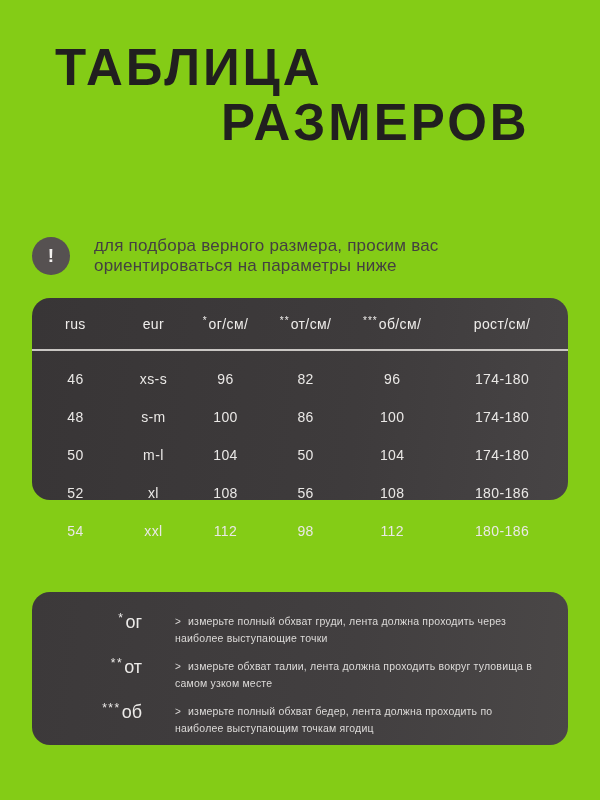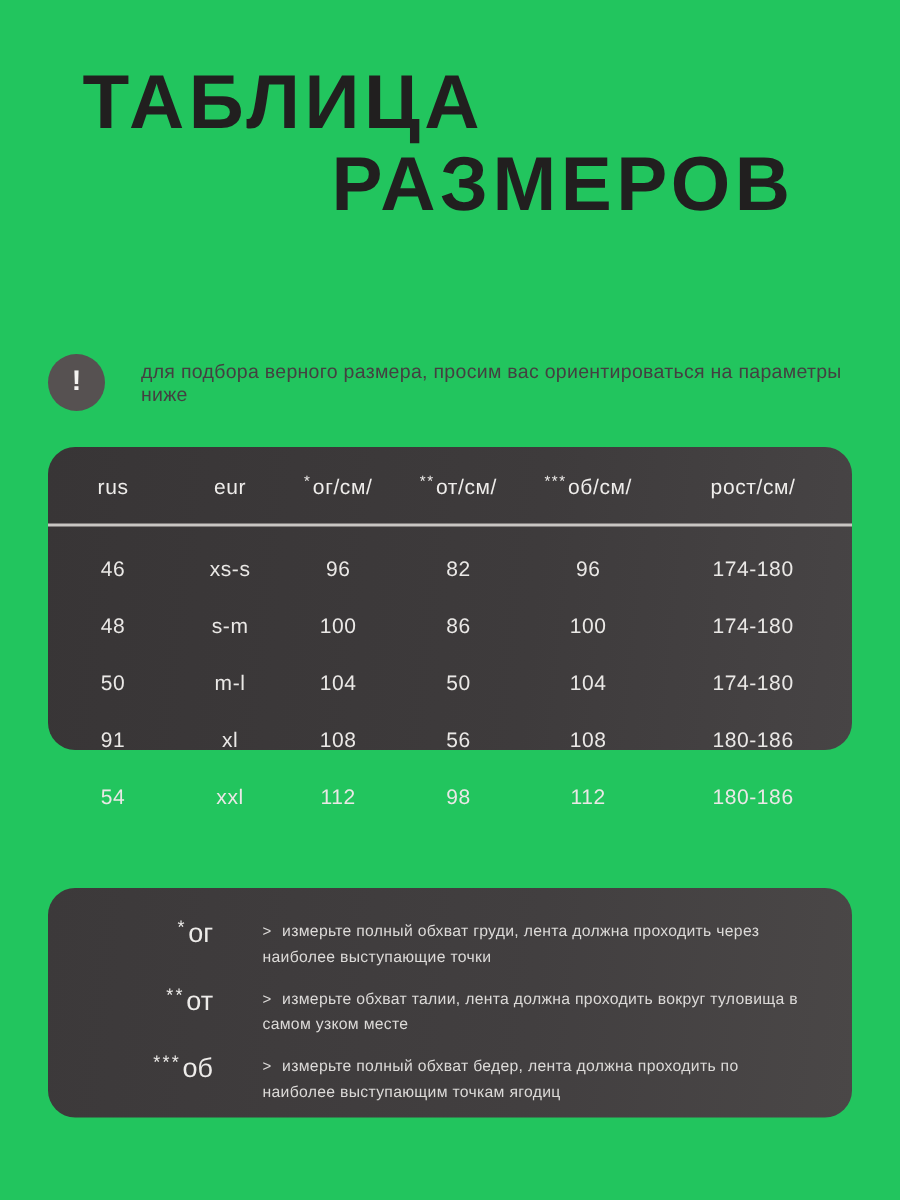--- a/index.html
+++ b/index.html
@@ -1,39 +1,39 @@
 <!DOCTYPE html>
 <html><head>
 <meta charset="utf-8">
 <style>
   html,body{margin:0;padding:0;}
   body{font-family:"Liberation Sans","DejaVu Sans",sans-serif;}
   .page{position:relative;width:600px;height:800px;overflow:hidden;
-    background-color:#22c55e;
+    background-color:#84cc16;
     background-image:
       radial-gradient(26% 16% at 2% 1%, #f6f5f3 30%, rgba(246,245,243,0) 100%),
       radial-gradient(30% 16% at 99% 2%, #f6f5f3 25%, rgba(246,245,243,0) 100%),
       radial-gradient(9% 34% at 0% 45%, #eceae8 25%, rgba(236,234,232,0) 100%),
       radial-gradient(9% 34% at 100% 45%, #eceae8 25%, rgba(236,234,232,0) 100%),
       radial-gradient(22% 15% at 3% 99%, #f3f2f0 30%, rgba(243,242,240,0) 100%),
       radial-gradient(25% 15% at 98% 99%, #f3f2f0 30%, rgba(243,242,240,0) 100%),
       radial-gradient(48% 24% at 50% 2%, rgba(70,64,62,0.95) 0%, rgba(70,64,62,0) 100%),
       radial-gradient(40% 22% at 50% 26%, rgba(104,99,96,0.75) 0%, rgba(104,99,96,0) 100%),
       linear-gradient(180deg, #8a8583 0%, #8d8987 55%, #949violet 100%);
   }
   
   .title{position:absolute;left:55px;top:40px;margin:0;color:#211f1f;
     font-size:51px;font-weight:700;letter-spacing:3px;line-height:55px;}
   .title span{display:block;white-space:nowrap;}
   .title .l2{margin-left:166px;}
   
   .notice{position:absolute;left:32px;top:236px;width:530px;display:flex;align-items:center;gap:24px;}
   .notice-icon{width:38px;height:38px;border-radius:50%;background:#565151;flex:0 0 38px;
     display:flex;align-items:center;justify-content:center;color:#f4f2f0;font-size:19px;font-weight:700;}
-  .notice-text{font-size:13px;color:#444041;letter-spacing:0.2px;}
+  .notice-text{font-size:17px;color:#444041;letter-spacing:0.2px;}
   
   .panel{position:absolute;left:32px;width:536px;border-radius:18px;
     background:linear-gradient(96deg,#383536 0%,#3e3b3c 60%,#474445 100%);color:#efedeb;}
   .table-panel{top:298px;height:202px;}
   .thead,.tr{display:grid;grid-template-columns:16.2% 12.9% 14% 15.9% 16.4% 24.6%;align-items:center;}
   .thead{height:51px;}
   .th{text-align:center;font-size:14px;letter-spacing:0.4px;white-space:nowrap;}
   .divider{height:2px;background:#c9c6c3;width:100%;}
   .tbody{padding-top:9px;}
   .tr{height:38px;}
@@ -95,21 +95,21 @@
         </div>
         <div class="tr">
           <div class="td">50</div>
           <div class="td">m-l</div>
           <div class="td">104</div>
           <div class="td">50</div>
           <div class="td">104</div>
           <div class="td">174-180</div>
         </div>
         <div class="tr">
-          <div class="td">91</div>
+          <div class="td">52</div>
           <div class="td">xl</div>
           <div class="td">108</div>
           <div class="td">56</div>
           <div class="td">108</div>
           <div class="td">180-186</div>
         </div>
         <div class="tr">
           <div class="td">54</div>
           <div class="td">xxl</div>
           <div class="td">112</div>

